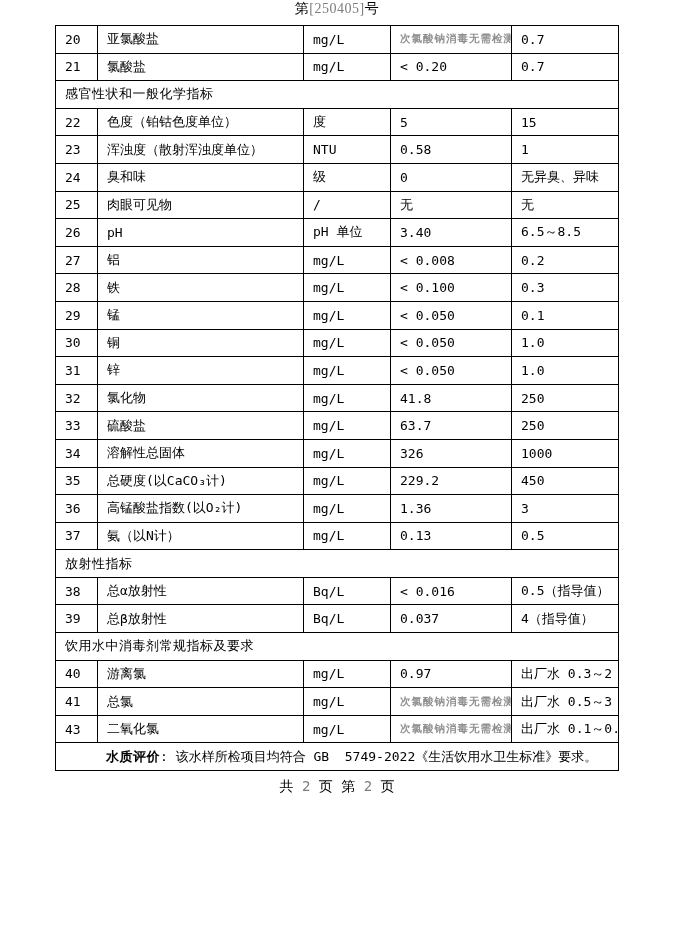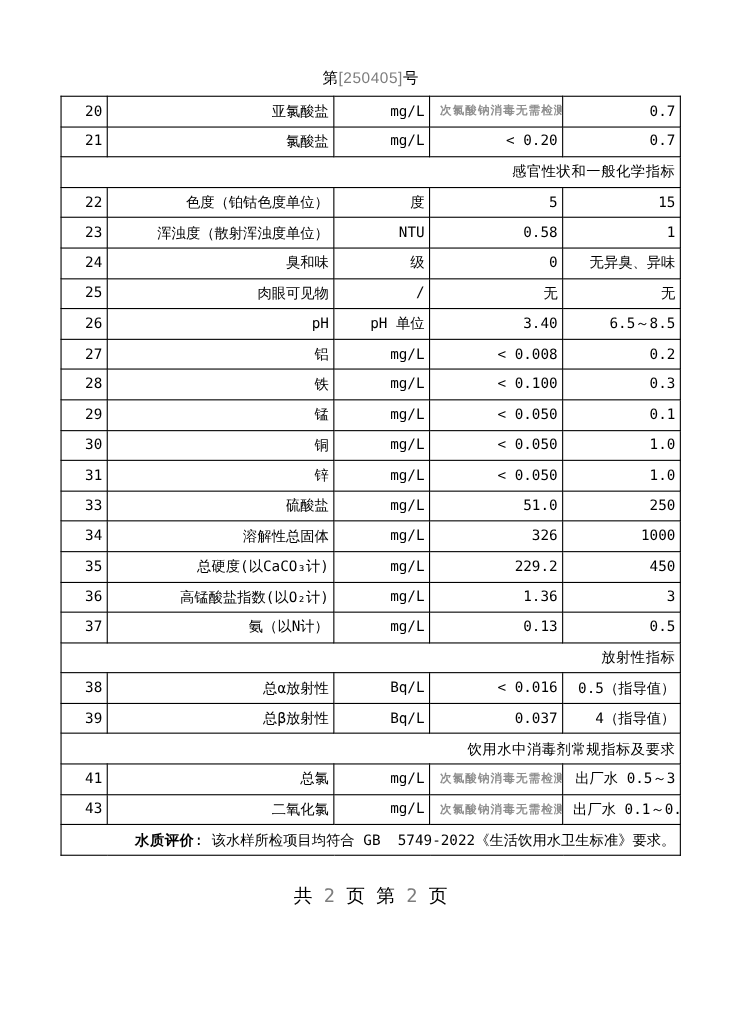--- a/index.html
+++ b/index.html
@@ -7,35 +7,33 @@
     width: 674px; height: 930px;
     background: #ffffff;
     font-family: "Liberation Sans", sans-serif;
     color: #000000;
     position: relative;
     overflow: hidden;
   }
   .page { width: 674px; height: 930px; background: #ffffff; }
 
   .doc-title {
-    padding-top: 62px;
     text-align: center;
     font-size: 14px;
-    font-family: Liberation Sans, sans-serif;
+    font-family: Liberation Serif, serif;
     letter-spacing: 0.5px;
   }
   .muted-num { color: #7d7d7d; }
 
   table.report {
     margin: 7px auto 0 auto;
     width: 563px;
     border-collapse: collapse;
     table-layout: fixed;
     font-size: 13px;
-    text-align: right;
   }
   col.c-no    { width: 42px; }
   col.c-name  { width: 206px; }
   col.c-unit  { width: 87px; }
   col.c-value { width: 121px; }
   col.c-limit { width: 107px; }
 
   table.report td {
     border: 1px solid #000000;
     height: 26.6px;
@@ -46,27 +44,27 @@
     overflow: hidden;
   }
   td.section-cell { padding-left: 9px; letter-spacing: 0.5px; }
   td.muted-value {
     color: #8f8f8f;
     font-size: 10.5px;
     letter-spacing: 1px;
     font-weight: bold;
   }
   td.eval-cell { white-space: pre-wrap; }
-  .eval-label { font-weight: bold; letter-spacing: 0.5px; }
+  .eval-label { font-weight: bold; letter-spacing: 0.5px; margin-left: 41px; }
   .eval-text  { white-space: pre-wrap; }
 
   .page-footer {
-    margin-top: 25px;
+    margin-top: 7px;
     text-align: center;
-    font-size: 17px;
+    font-size: 14px;
     font-family: "DejaVu Sans Mono", "Liberation Sans", sans-serif;
   }
 </style>
 </head>
 <body>
 
 <div class="page">
 
   <div class="doc-title">
     <span>第</span><span class="muted-num">[250405]</span><span>号</span>
@@ -162,24 +160,31 @@
           <td>1.0</td>
         </tr>
         <tr>
           <td>31</td>
           <td>锌</td>
           <td>mg/L</td>
           <td>&lt; 0.050</td>
           <td>1.0</td>
         </tr>
         <tr>
+          <td>32</td>
+          <td>氯化物</td>
+          <td>mg/L</td>
+          <td>41.8</td>
+          <td>250</td>
+        </tr>
+        <tr>
           <td>33</td>
           <td>硫酸盐</td>
           <td>mg/L</td>
-          <td>51.0</td>
+          <td>63.7</td>
           <td>250</td>
         </tr>
         <tr>
           <td>34</td>
           <td>溶解性总固体</td>
           <td>mg/L</td>
           <td>326</td>
           <td>1000</td>
         </tr>
         <tr>
@@ -217,20 +222,27 @@
           <td>39</td>
           <td>总β放射性</td>
           <td>Bq/L</td>
           <td>0.037</td>
           <td>4（指导值）</td>
         </tr>
         <tr>
           <td colspan="5" class="section-cell">饮用水中消毒剂常规指标及要求</td>
         </tr>
         <tr>
+          <td>40</td>
+          <td>游离氯</td>
+          <td>mg/L</td>
+          <td>0.97</td>
+          <td>出厂水 0.3～2</td>
+        </tr>
+        <tr>
           <td>41</td>
           <td>总氯</td>
           <td>mg/L</td>
           <td class="muted-value">次氯酸钠消毒无需检测</td>
           <td>出厂水 0.5～3</td>
         </tr>
         <tr>
           <td>43</td>
           <td>二氧化氯</td>
           <td>mg/L</td>

